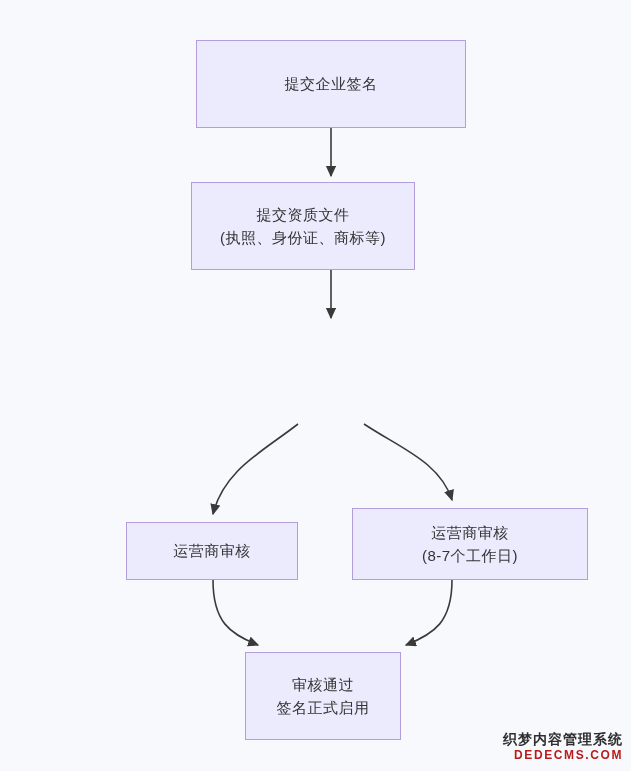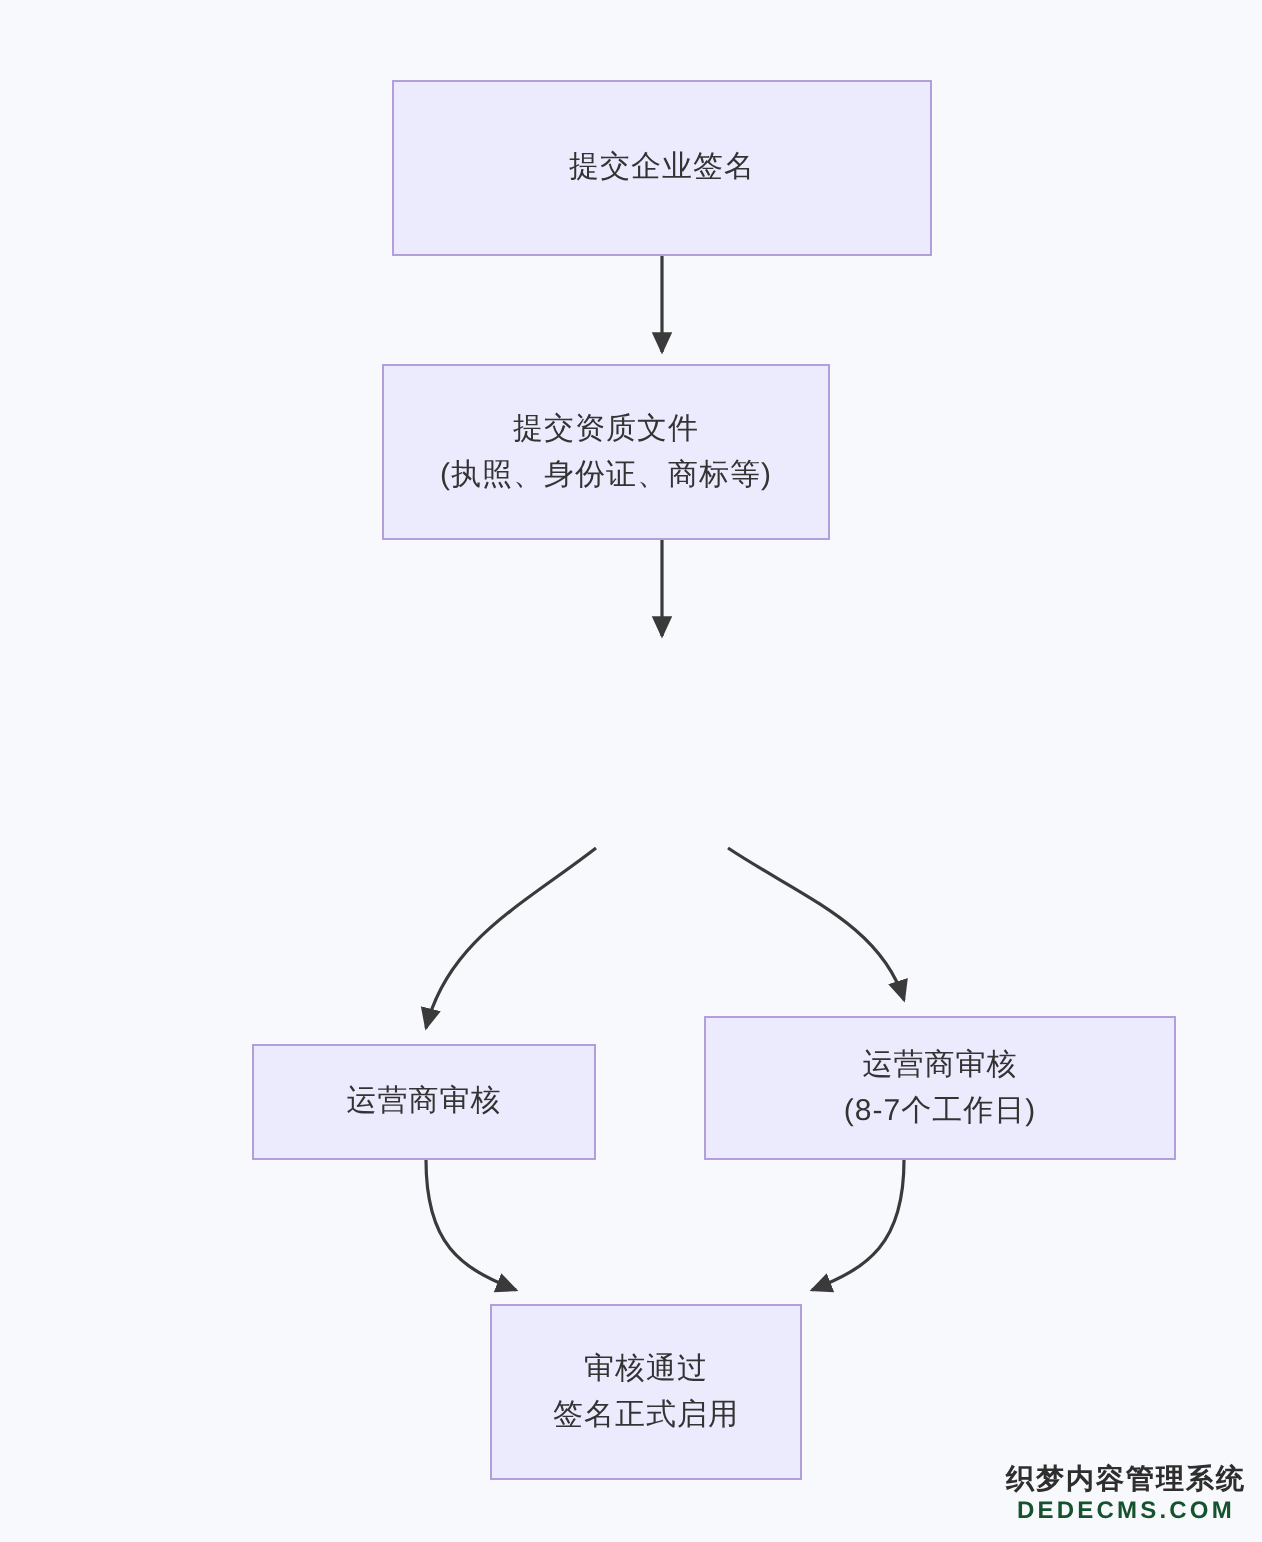--- a/index.html
+++ b/index.html
@@ -77,38 +77,38 @@
   #node-review-stage     { left: 265px; top: 324px; width: 132px; height: 132px; }
   #node-sms-review       { left: 126px; top: 522px; width: 172px; height: 58px; }
   #node-carrier-review   { left: 352px; top: 508px; width: 236px; height: 72px; }
   #node-approved         { left: 245px; top: 652px; width: 156px; height: 88px; }
 
   
   #watermark {
     position: absolute;
     right: 8px;
     bottom: 8px;
-    text-align: center;
+    text-align: right;
     color: #3b3b3b;
     z-index: 3;
     user-select: none;
   }
   #watermark .wm-cn {
     font-size: 14px;
     font-weight: bold;
     letter-spacing: 1px;
     line-height: 1.2;
     color: #2e2e2e;
   }
   #watermark .wm-en {
     font-size: 12px;
     font-weight: bold;
     letter-spacing: 1.6px;
     line-height: 1.25;
-    color: #14532d;
+    color: #b91c1c;
   }
 </style>
 </head>
 <body>
 
 <div id="flow-root">
 
   <svg id="edge-layer" viewBox="0 0 631 771" width="631" height="771" xmlns="http://www.w3.org/2000/svg">
     <defs>
       <marker id="arrowhead" markerWidth="9" markerHeight="9" refX="6.2" refY="3.2" orient="auto" markerUnits="strokeWidth">

